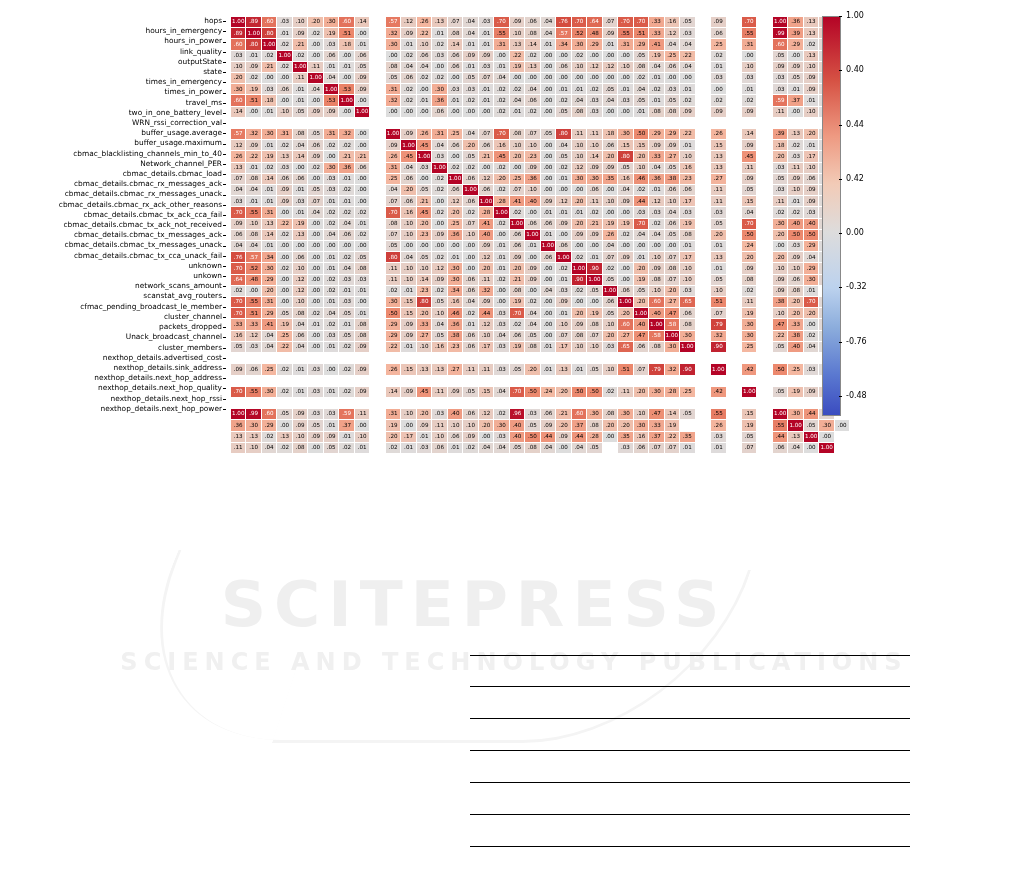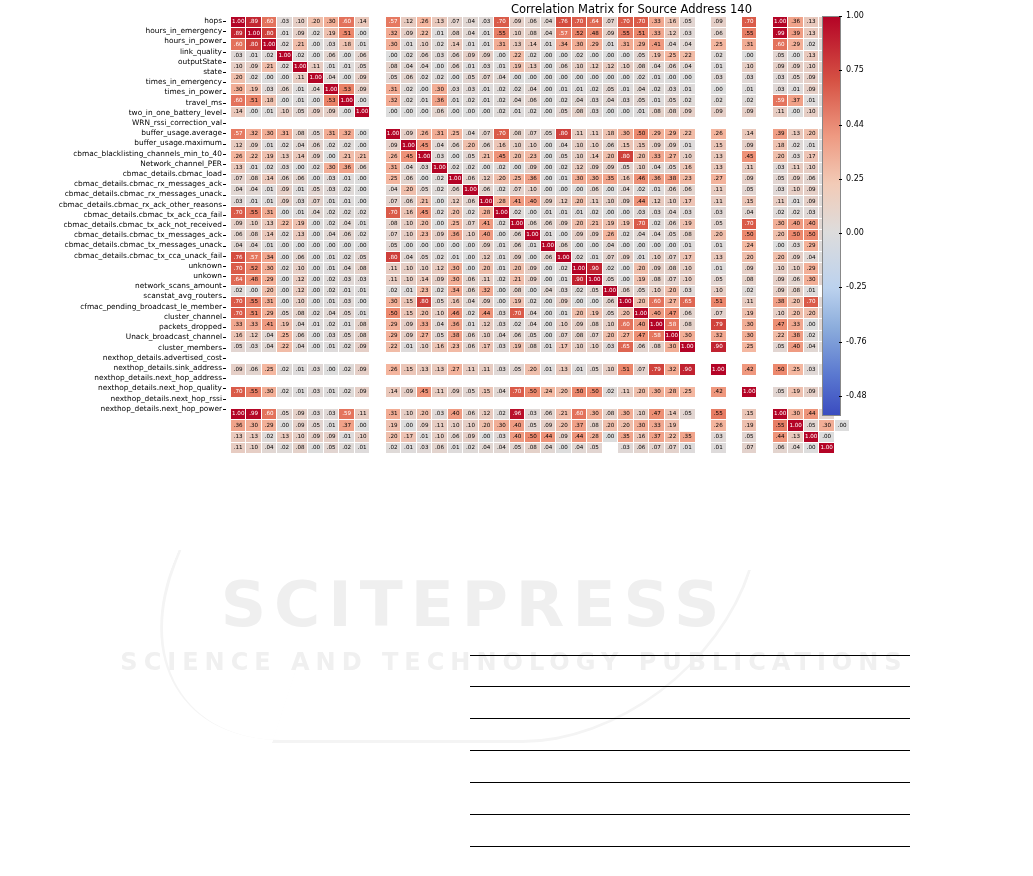--- a/index.html
+++ b/index.html
@@ -85,23 +85,20 @@
   
   #rules{position:absolute;left:470px;top:655px;width:440px;}
   .rule{height:1px;background:#000;margin-bottom:31px;}
   .rule.first{margin-bottom:30px;}
 </style>
 </head>
 <body>
 
 <div id="root">
 
-  <div id="chart-title">
-    <span>Correlation Matrix for Source Address 140</span>
-  </div>
 
   <div id="row-labels">
       <div class="rlab" style="height: 10.2051px; line-height: 10.2051px;">hops</div>
       <div class="rlab" style="height: 10.2051px; line-height: 10.2051px;">hours_in_emergency</div>
       <div class="rlab" style="height: 10.2051px; line-height: 10.2051px;">hours_in_power</div>
       <div class="rlab" style="height: 10.2051px; line-height: 10.2051px;">link_quality</div>
       <div class="rlab" style="height: 10.2051px; line-height: 10.2051px;">outputState</div>
       <div class="rlab" style="height: 10.2051px; line-height: 10.2051px;">state</div>
       <div class="rlab" style="height: 10.2051px; line-height: 10.2051px;">times_in_emergency</div>
       <div class="rlab" style="height: 10.2051px; line-height: 10.2051px;">times_in_power</div>
@@ -1823,29 +1820,29 @@
           </tr>
         </tbody>
     </table>
   </div>
 
   <div id="cbar"></div>
   <div id="cbar-ticks">
       <div class="cbtickline" style="top: 16px;"></div>
       <div class="cbtick" style="top: 11px; left: 846px;">1.00</div>
       <div class="cbtickline" style="top: 70.2752px;"></div>
-      <div class="cbtick" style="top: 65.2752px; left: 846px;">0.75</div>
+      <div class="cbtick" style="top: 65.2752px; left: 846px;">0.40</div>
       <div class="cbtickline" style="top: 124.55px;"></div>
       <div class="cbtick" style="top: 119.55px; left: 846px;">0.44</div>
       <div class="cbtickline" style="top: 178.826px;"></div>
-      <div class="cbtick" style="top: 173.826px; left: 846px;">0.25</div>
+      <div class="cbtick" style="top: 173.826px; left: 846px;">0.42</div>
       <div class="cbtickline" style="top: 233.101px;"></div>
       <div class="cbtick" style="top: 228.101px; left: 846px;">0.00</div>
       <div class="cbtickline" style="top: 287.376px;"></div>
-      <div class="cbtick" style="top: 282.376px; left: 846px;">-0.25</div>
+      <div class="cbtick" style="top: 282.376px; left: 846px;">-0.32</div>
       <div class="cbtickline" style="top: 341.651px;"></div>
       <div class="cbtick" style="top: 336.651px; left: 846px;">-0.76</div>
       <div class="cbtickline" style="top: 395.926px;"></div>
       <div class="cbtick" style="top: 390.926px; left: 846px;">-0.48</div>
     </div>
 
   <div id="wm">
     <div class="swoosh"></div>
     <div class="swoosh2"></div>
     <div class="big">SCITEPRESS</div>

